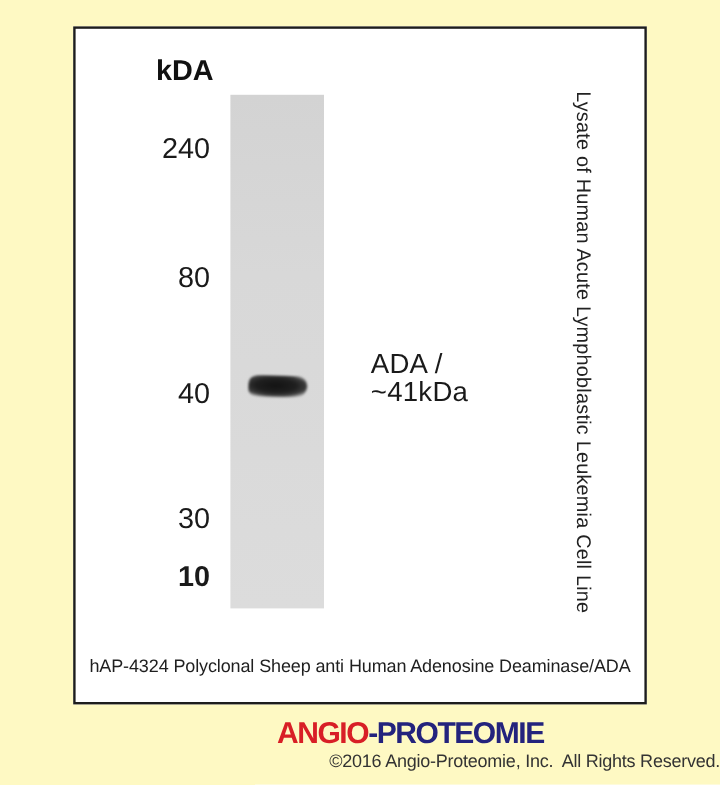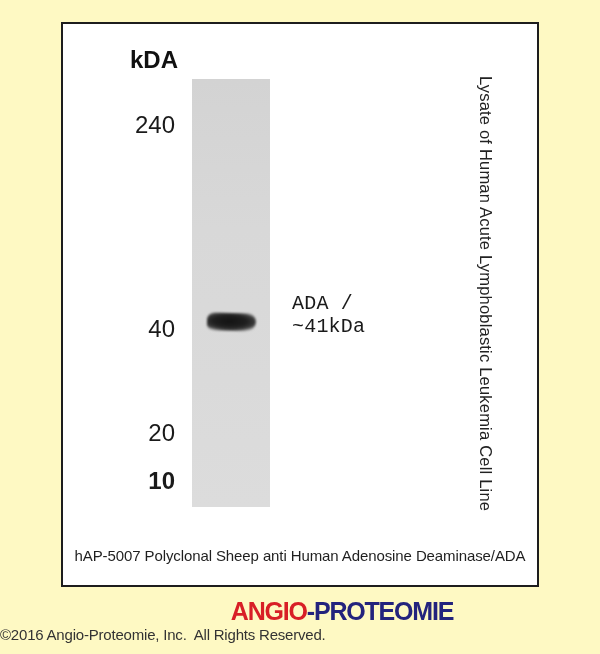--- a/index.html
+++ b/index.html
@@ -48,25 +48,24 @@
     position:absolute;
     left:207px;top:313px;
     width:49px;height:18px;
     background:radial-gradient(ellipse 70% 62% at 46% 46%, #131313 0%, #1f1f1f 50%, #3c3c3c 75%, rgba(110,110,110,0.55) 92%, rgba(150,150,150,0) 100%);
     border-radius:9px 10px 12px 8px;
     transform:rotate(1.5deg);
     filter:blur(1.1px);
   }
   .band-label{
     position:absolute;
-    left:292px;top:292px;
-    font-size:20px;color:#1a1a1a;
+    left:309px;top:292px;
+    font-size:23px;color:#1a1a1a;
     line-height:23px;
     letter-spacing:0.2px;
-    font-family:Liberation Mono, monospace;
   }
   .side-text{
     position:absolute;
     left:476px;top:76px;
     writing-mode:vertical-rl;
     font-size:16.5px;color:#222;
     letter-spacing:0.2px;
     height:440px;
   }
   .caption{
@@ -83,49 +82,50 @@
     font-size:25px;font-weight:bold;
     letter-spacing:-1.2px;
     line-height:26px;
     margin-left:42px;
   }
   .logo-red{color:#d81f26;}
   .logo-navy{color:#23237d;}
   .copyright{
     position:absolute;
     left:0;top:626px;width:600px;
-    text-align:left;
+    text-align:right;
     font-size:15px;color:#333333;
     white-space:pre-wrap;
     letter-spacing:-0.2px;
   }
 </style>
 </head>
 <body>
 
 <div id="page">
 
   <div class="figure-box"></div>
 
   <div class="kda">kDA</div>
 
   <div class="marker m240">240</div>
+  <div class="marker m80">80</div>
   <div class="marker m40">40</div>
-  <div class="marker m20">20</div>
+  <div class="marker m20">30</div>
   <div class="marker m10">10</div>
 
   <div class="lane"></div>
   <div class="band"></div>
 
   <div class="band-label">
     <div>ADA /</div>
     <div>~41kDa</div>
   </div>
 
   <div class="side-text">Lysate of Human Acute Lymphoblastic Leukemia Cell Line</div>
 
-  <div class="caption">hAP-5007 Polyclonal Sheep anti Human Adenosine Deaminase/ADA</div>
+  <div class="caption">hAP-4324 Polyclonal Sheep anti Human Adenosine Deaminase/ADA</div>
 
   <div class="logo"><span class="logo-red">ANGIO</span><span class="logo-navy">-PROTEOMIE</span></div>
 
   <div class="copyright">©2016 Angio-Proteomie, Inc.  All Rights Reserved.</div>
 
 </div>
 
 </body></html>

